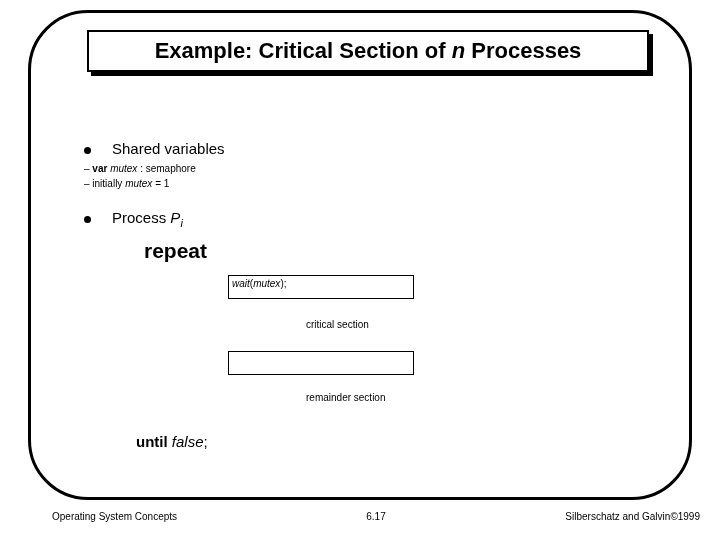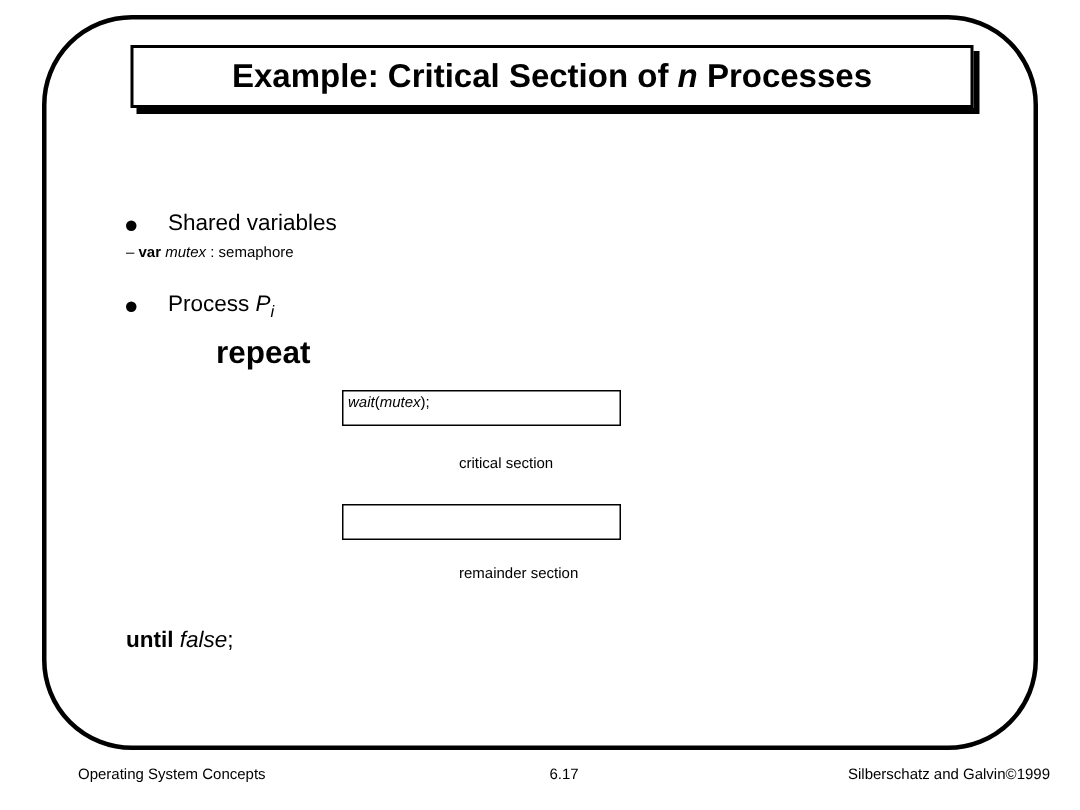--- a/index.html
+++ b/index.html
@@ -33,21 +33,21 @@
   .repeat-block { margin-left: 60px; margin-top: 10px; font-size: 21px; }
   .kw { font-weight: bold; }
   .it { font-style: italic; }
   .boxed {
     position: absolute;
     border: 1px solid #000;
     height: 24px;
   }
   .box-row { position: relative; height: 26px; margin-top: 12px; }
   .box-row .lbl { position: absolute; font-size: 10px; }
-  .until-line { margin-top: 18px; font-size: 15px; }
+  .until-line { margin-left: 52px; margin-top: 18px; font-size: 15px; }
   .footer {
     position: absolute; left: 52px; top: 511px; width: 648px; height: 20px;
     font-size: 10px;
   }
   .footer .l { position: absolute; left: 0; }
   .footer .c { position: absolute; left: 0; width: 648px; text-align: center; }
   .footer .r { position: absolute; right: 0; }
 </style>
 </head>
 <body>
@@ -61,20 +61,23 @@
 </div>
 
 <div class="body">
 
   <div class="bullet">
     <span class="dot"></span>
     <span>Shared variables</span>
   </div>
   <div class="sub">
     <span>–   </span><span class="kw">var </span><span class="it">mutex</span><span> : semaphore</span>
+  </div>
+  <div class="sub">
+    <span>–   initially </span><span class="it">mutex</span><span> = 1</span>
   </div>
 
   <div class="bullet sec2">
     <span class="dot"></span>
     <span>Process </span><span class="it">P</span><sub class="it" style="font-size:11px">i</sub>
   </div>
 
   <div class="repeat-block">
     <span class="kw">repeat</span>
   </div>

